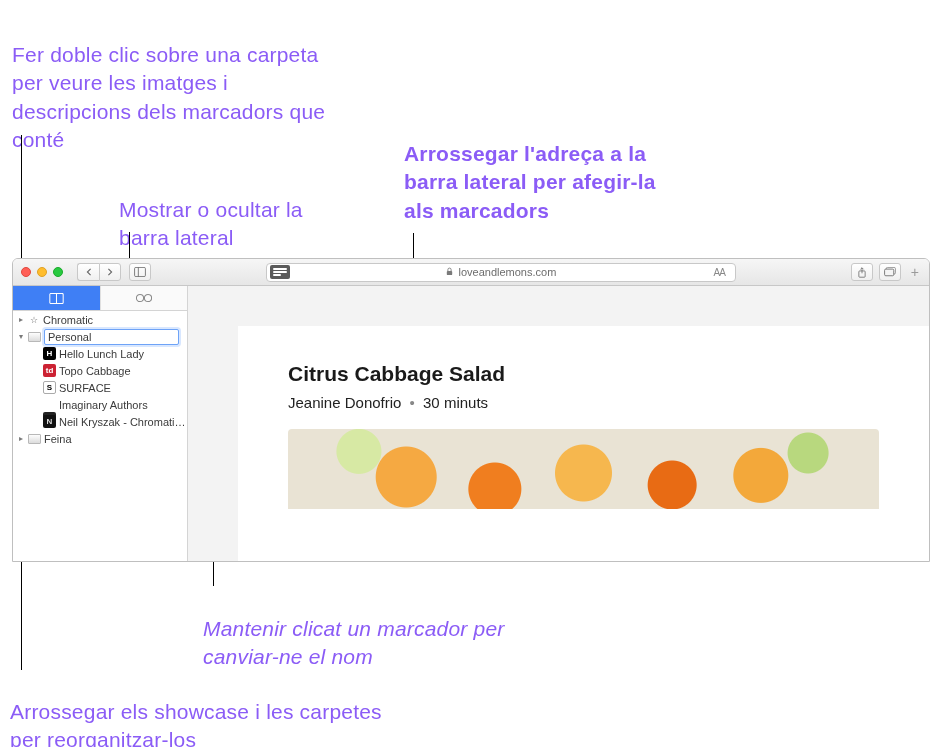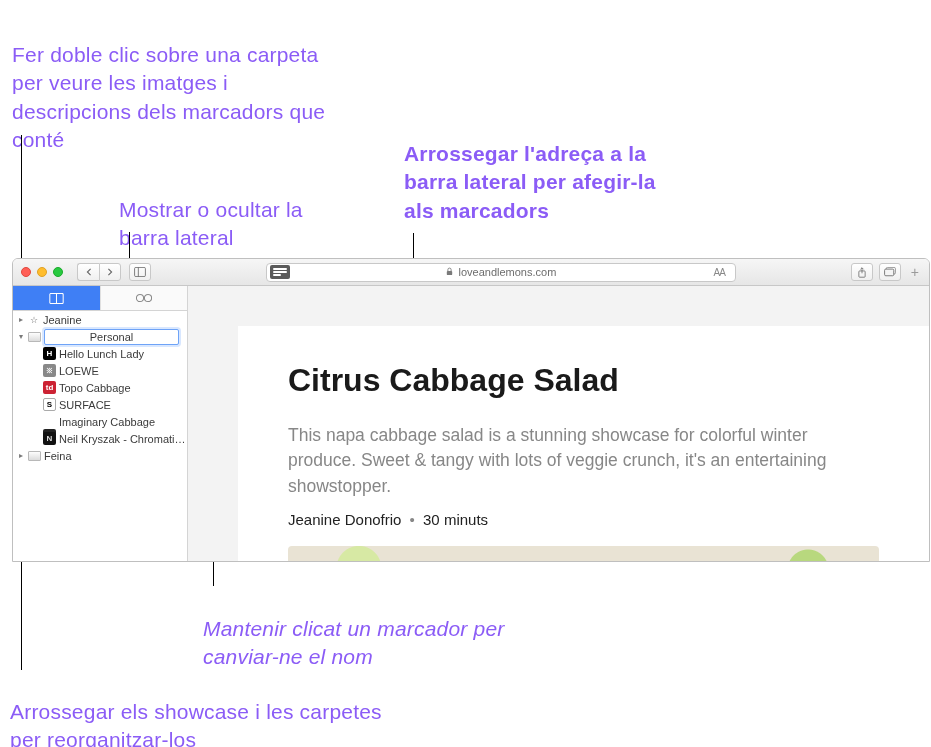--- a/index.html
+++ b/index.html
@@ -195,21 +195,21 @@
     position:relative;
     overflow:hidden;
   }
   .article{
     position:absolute;
     left:50px; right:0; top:40px; bottom:0;
     background:#fff;
     padding:36px 50px 0 50px;
   }
   .art-title{
-    font-size:32px; font-weight:700; color:#1a1a1a; margin-bottom:24px;
+    font-size:21px; font-weight:700; color:#1a1a1a; margin-bottom:8px;
   }
   .art-desc{
     font-size:17.5px; color:#878787; line-height:1.45; margin-bottom:12px;
   }
   .art-meta{
     font-size:15px; color:#222;
   }
   .art-meta .dot{ color:#888; margin:0 4px;}
   .art-img{
     margin-top:18px;
@@ -334,67 +334,62 @@
               <circle cx="5" cy="6" r="4.5" fill="none" stroke="#8a8a8a" stroke-width="1.3"></circle>
               <circle cx="15" cy="6" r="4.5" fill="none" stroke="#8a8a8a" stroke-width="1.3"></circle>
               <path d="M9.5 6 Q10 5 10.5 6" fill="none" stroke="#8a8a8a" stroke-width="1.3"></path>
             </svg>
         </div>
       </div>
 
       <div class="sb-row">
         <span class="disclosure">▸</span>
         <span class="fav-icon">☆</span>
-        <span class="sb-label">Jeanine</span>
+        <span class="sb-label">Chromatic</span>
       </div>
 
       <div class="sb-row">
         <span class="disclosure">▾</span>
         <span class="folder-icon"></span>
-        <div class="sb-editing" style="flex:1;justify-content:center;">
+        <div class="sb-editing" style="flex:1;">
           <span>Personal</span>
         </div>
       </div>
 
       <div class="sb-row sb-indent-2">
         <span class="bm-icon fi-hello">H</span>
         <span class="sb-label">Hello Lunch Lady</span>
       </div>
       <div class="sb-row sb-indent-2">
-        <span class="bm-icon fi-loewe">※</span>
-        <span class="sb-label">LOEWE</span>
-      </div>
-      <div class="sb-row sb-indent-2">
         <span class="bm-icon fi-topo">td</span>
         <span class="sb-label">Topo Cabbage</span>
       </div>
       <div class="sb-row sb-indent-2">
         <span class="bm-icon fi-surf">S</span>
         <span class="sb-label">SURFACE</span>
       </div>
       <div class="sb-row sb-indent-2">
         <span class="bm-icon fi-imag">ia</span>
-        <span class="sb-label">Imaginary Cabbage</span>
+        <span class="sb-label">Imaginary Authors</span>
       </div>
       <div class="sb-row sb-indent-2">
         <span class="bm-icon fi-neil">N</span>
         <span class="sb-label">Neil Kryszak - Chromatic E…</span>
       </div>
 
       <div class="sb-row">
         <span class="disclosure">▸</span>
         <span class="folder-icon"></span>
         <span class="sb-label">Feina</span>
       </div>
     </div>
 
     <div class="content">
       <div class="article">
         <div class="art-title">Citrus Cabbage Salad</div>
-        <div class="art-desc">This napa cabbage salad is a stunning showcase for colorful winter produce. Sweet &amp; tangy with lots of veggie crunch, it's an entertaining showstopper.</div>
         <div class="art-meta">
           <span>Jeanine Donofrio</span>
           <span class="dot">•</span>
           <span>30 minuts</span>
         </div>
         <div class="art-img"></div>
       </div>
     </div>
   </div>
 </div>

